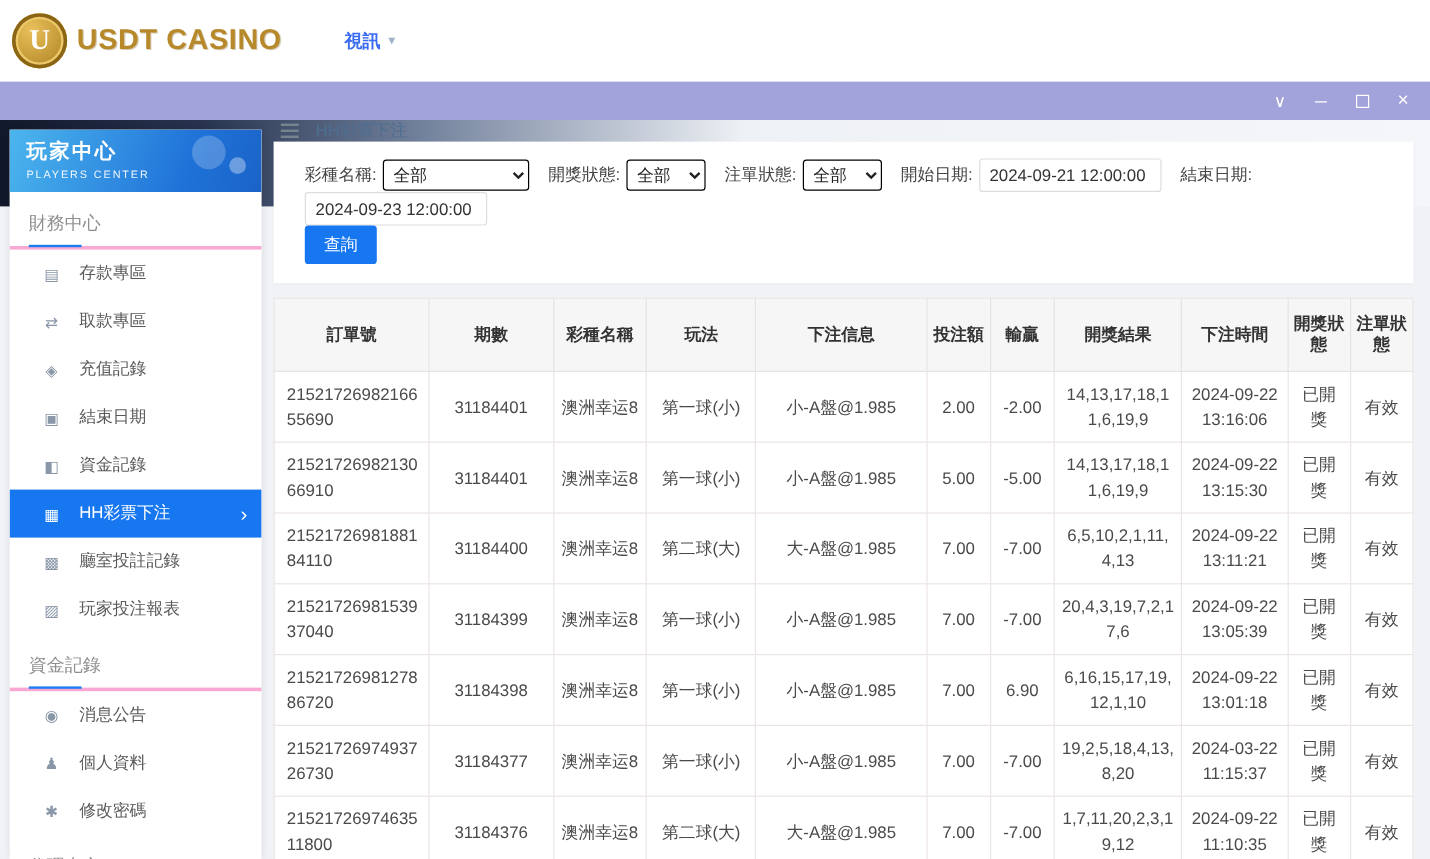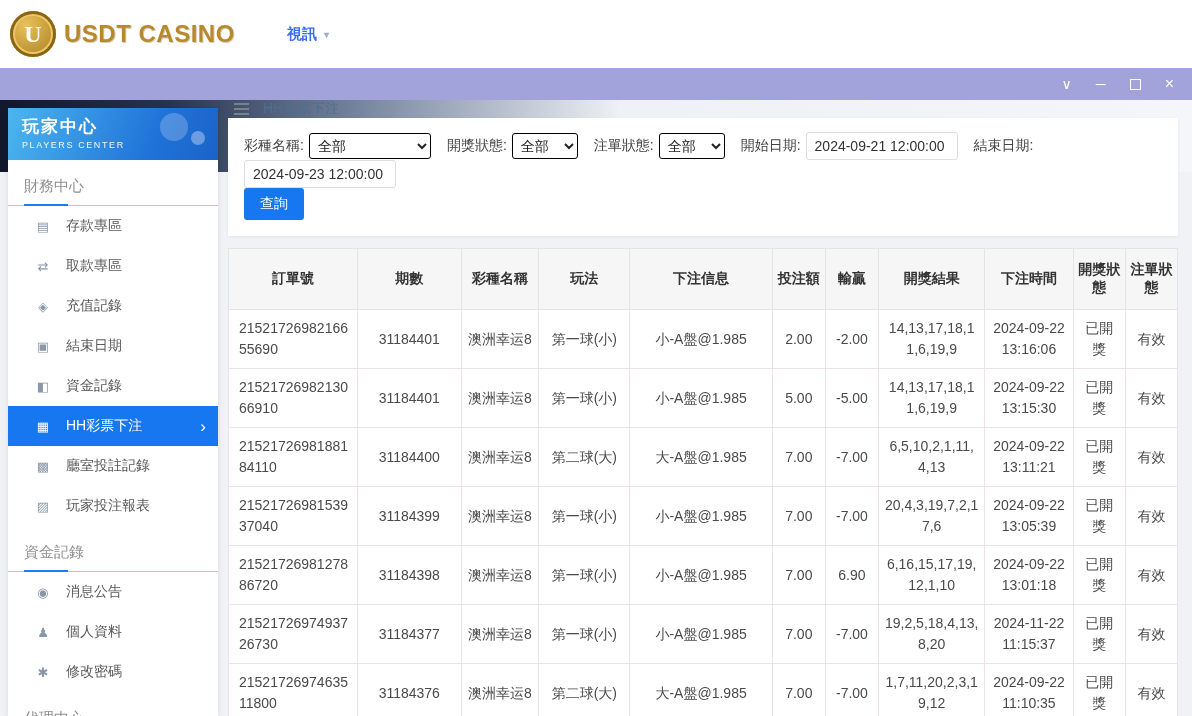--- a/index.html
+++ b/index.html
@@ -36,39 +36,39 @@
   .sidebar { position:relative; z-index:2; width:210px; margin:8px 0 0 8px; background:#fff;
     box-shadow:0 0 6px rgba(0,0,0,.10); display:flex; flex-direction:column; overflow:hidden; }
   .sidebar-header { height:52px; flex:0 0 auto; padding:7px 0 0 14px; color:#fff; position:relative; overflow:hidden;
     background:linear-gradient(110deg,#4cb6ee 0%, #1f72d8 70%, #1a63c8 100%); }
   .sidebar-title { font-size:17px; font-weight:bold; letter-spacing:2px; }
   .sidebar-subtitle { font-size:9px; letter-spacing:1.6px; margin-top:2px; opacity:.92; }
   .deco-circle { position:absolute; border-radius:50%; background:rgba(255,255,255,.22); }
   .dc1 { width:28px; height:28px; right:30px; top:5px; }
   .dc2 { width:14px; height:14px; right:13px; top:23px; background:rgba(255,255,255,.35); }
   .section-label { margin-top:8px; padding:9px 16px; color:#8f8f8f; font-size:15px;
-    border-bottom:1px solid #f9a8d4; position:relative; }
+    border-bottom:3px solid #f9a8d4; position:relative; }
   .section-label::after { content:""; position:absolute; left:16px; bottom:-1px;
     width:44px; height:2px; background:#1f7cf0; }
   .menu-item { display:flex; align-items:center; height:40px; padding:0 12px 0 26px;
     color:#5a5a5a; font-size:14px; cursor:pointer; }
   .mi-icon { width:18px; margin-right:14px; color:#8a97a8; font-size:13px; text-align:center; flex:0 0 auto; }
   .menu-item.active { background:#1677f0; color:#fff; }
   .menu-item.active .mi-icon { color:#fff; }
   .mi-arrow { margin-left:auto; font-size:17px; color:#fff; line-height:1; }
 
   
   .content { position:relative; z-index:2; flex:1; padding:0 14px 0 10px;
     display:flex; flex-direction:column; overflow:hidden; }
   .breadcrumb { height:42px; display:flex; align-items:center; gap:12px; padding:0 4px;
     color:#4e6e92; font-size:14px; }
   .burger { display:inline-block; width:15px; height:2px; background:#76828e; margin:0 2px;
     box-shadow:0 -5px 0 #76828e, 0 5px 0 #76828e; cursor:pointer; }
 
-  .filter-panel { background:#fff; padding:14px 16px 16px; box-shadow:0 1px 3px rgba(0,0,0,.06); }
+  .filter-panel { background:#fff; padding:14px 26px 16px; box-shadow:0 1px 3px rgba(0,0,0,.06); }
   .filter-row { display:flex; align-items:center; flex-wrap:wrap; font-size:14px; color:#444; }
   .filter-row label { margin-right:5px; white-space:nowrap; }
   .gap { margin-left:16px; }
   .filter-row select { font-size:14px; padding:3px 4px; border:1px solid #000000; border-radius:3px;
     background:#fff; color:#222; cursor:pointer; }
   .sel-lottery { width:122px; }
   .sel-small { width:66px; }
   .date-input { width:152px; font-size:14px; padding:5px 8px; border:1px solid #ddd;
     border-radius:3px; color:#333; }
   .search-button { background:#1677f0; border:none; color:#fff; font-size:14px;
@@ -321,21 +321,21 @@
             </tr>
             <tr>
               <td class="col-0">2152172697493726730</td>
               <td class="col-1">31184377</td>
               <td class="col-2">澳洲幸运8</td>
               <td class="col-3">第一球(小)</td>
               <td class="col-4">小-A盤@1.985</td>
               <td class="col-5">7.00</td>
               <td class="col-6">-7.00</td>
               <td class="col-7">19,2,5,18,4,13,8,20</td>
-              <td class="col-8">2024-11-22 11:15:37</td>
+              <td class="col-8">2024-03-22 11:15:37</td>
               <td class="col-9">已開獎</td>
               <td class="col-10">有效</td>
             </tr>
             <tr>
               <td class="col-0">2152172697463511800</td>
               <td class="col-1">31184376</td>
               <td class="col-2">澳洲幸运8</td>
               <td class="col-3">第二球(大)</td>
               <td class="col-4">大-A盤@1.985</td>
               <td class="col-5">7.00</td>

